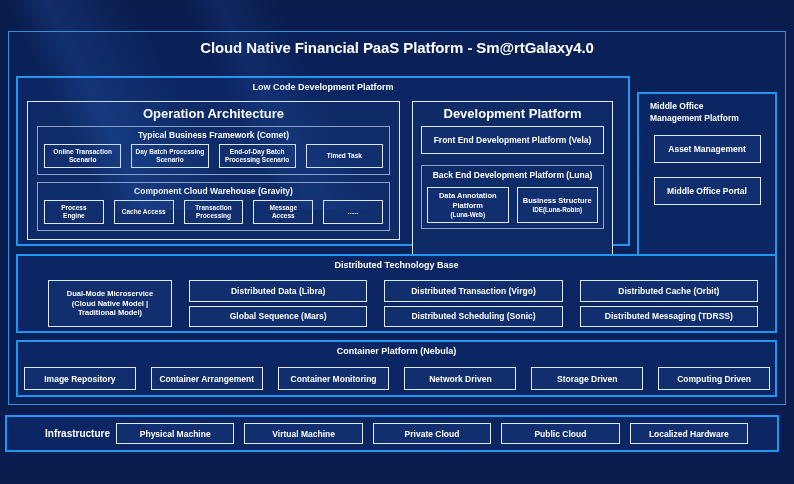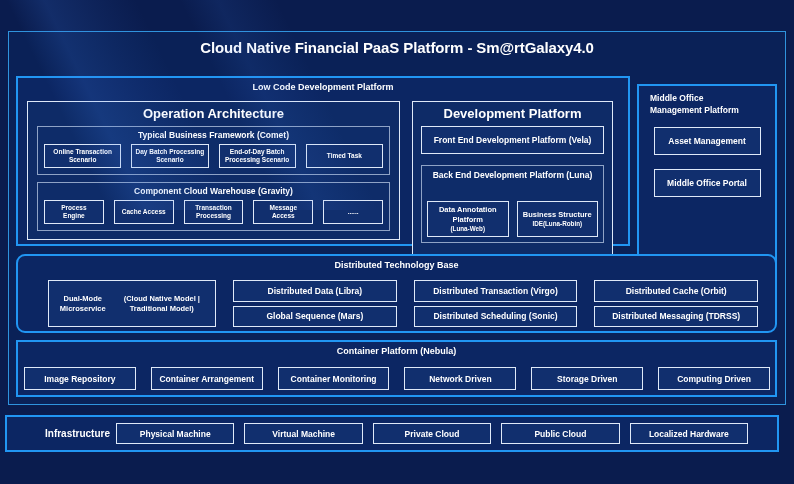--- a/index.html
+++ b/index.html
@@ -22,22 +22,22 @@
     border:1px solid #2f93dd; background:#0a2157; box-sizing:border-box; z-index:1;
   }
   .page-title {
     position:absolute; top:7px; left:0; right:0; text-align:center;
     font-size:15px; letter-spacing:-0.1px; white-space:nowrap;
   }
   .panel {
     position:absolute; border:2px solid #2196f3; background:#0c2663; box-sizing:border-box;
   }
   .panel-lowcode   { left:7px;   top:44px;  width:614px; height:170px; }
-  .panel-midoffice { left:628px; top:52px;  width:140px; height:208px; }
-  .panel-distrib   { left:7px;   top:222px; width:761px; height:79px;border-radius:9px; }
+  .panel-midoffice { left:628px; top:60px;  width:140px; height:208px; }
+  .panel-distrib   { left:7px;   top:222px; width:761px; height:79px; }
   .panel-container { left:7px;   top:308px; width:761px; height:57px; }
   .panel-label { text-align:center; font-size:9px; padding-top:4px; }
 
   .bigbox {
     position:absolute; box-sizing:border-box;
     border:1.5px solid #dfe9f8; background:#0e2b67;
   }
   .bigbox-oparch  { left:9px;   top:23px; width:373px; height:139px; }
   .bigbox-devplat { left:394px; top:23px; width:201px; height:178px; }
   .bigbox h2 { margin:4px 2px 0; text-align:center; font-size:13px; }
@@ -56,40 +56,40 @@
     font-size:6.5px; line-height:1.3; min-height:24px; padding:1px 1px; overflow:hidden;
   }
   .group-gravity .cell { padding:1px 6px; }
 
   .frontend-box {
     margin:5px 8px 0; height:28px; box-sizing:border-box;
     border:1px solid #dfe9f8; background:#112f6e;
     display:flex; align-items:center; justify-content:center; text-align:center; font-size:8.5px;
   }
   .group-backend { margin:11px 8px 0; padding:4px 5px 5px; }
-  .backend-row { display:flex; gap:8px; margin-top:21px; }
+  .backend-row { display:flex; gap:8px; margin-top:7px; }
   .backend-cell {
     flex:1; box-sizing:border-box; border:1px solid #dfe9f8; background:#112f6e;
     min-height:36px; display:flex; flex-direction:column; align-items:center; justify-content:center;
     text-align:center; font-size:7.5px; line-height:1.3; padding:1px 4px; overflow:hidden;
   }
   .backend-cell .sub { font-size:6.3px; }
 
   .mo-title { font-size:8.5px; line-height:1.4; padding:7px 8px 0 11px; width:120px; box-sizing:border-box; }
   .mo-box {
     width:107px; height:28px; margin:0 auto; box-sizing:border-box;
     border:1px solid #dfe9f8; background:#112f6e;
     display:flex; align-items:center; justify-content:center; text-align:left; font-size:8.5px;
   }
   .mo-box1 { margin-top:10px; } .mo-box2,.mo-box3 { margin-top:14px; }
 
   .distrib-row { position:absolute; left:30px; right:17px; top:24px; height:47px; display:flex; gap:17px; }
   .dual-box {
-    width:168px; box-sizing:border-box; border:1px solid #dfe9f8; background:#112f6e;
-    display:flex; flex-direction:row; align-items:center; justify-content:center;
+    width:124px; box-sizing:border-box; border:1px solid #dfe9f8; background:#112f6e;
+    display:flex; flex-direction:column; align-items:center; justify-content:center;
     text-align:center; font-size:7.5px; line-height:1.3; padding:1px 4px; overflow:hidden;
   }
   .distrib-col { flex:1; display:flex; flex-direction:column; gap:4px; }
   .wide-cell {
     flex:1; box-sizing:border-box; border:1px solid #dfe9f8; background:#112f6e;
     display:flex; align-items:center; justify-content:center; text-align:center; font-size:8.5px; overflow:hidden;
   }
   .container-row { position:absolute; left:6px; right:5px; top:25px; height:23px; display:flex; gap:15px; }
 
   .panel-infra {

